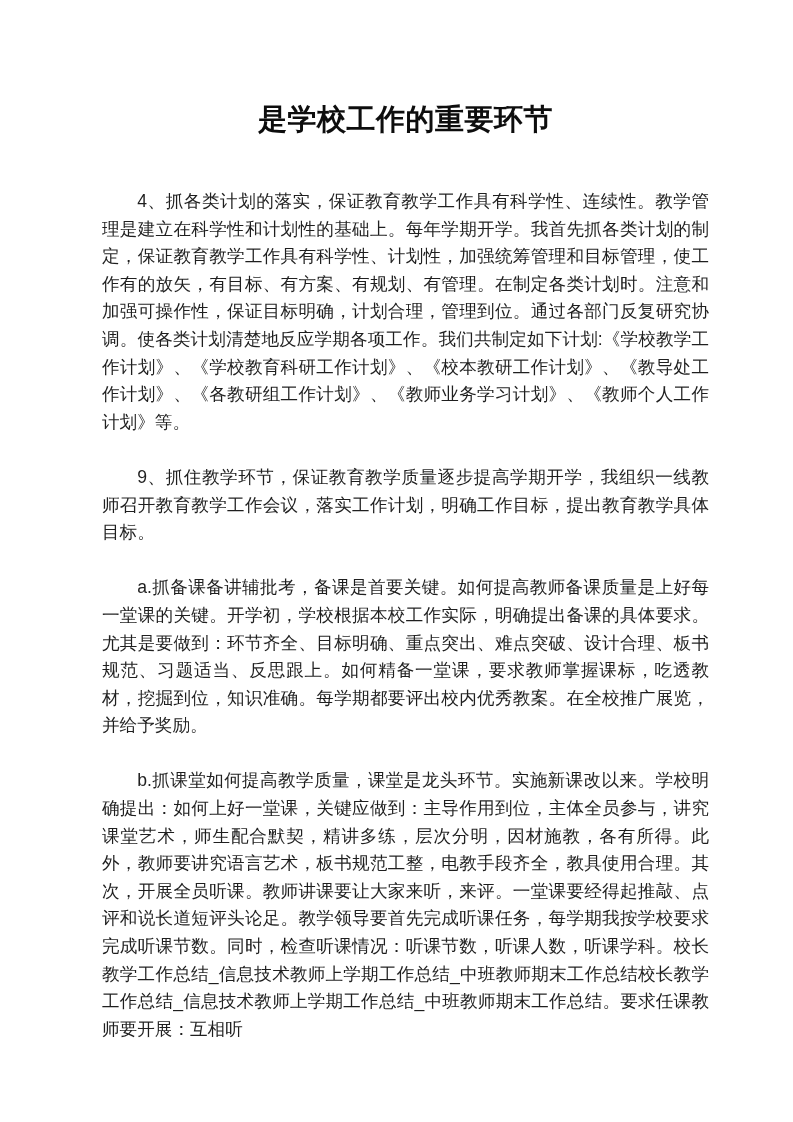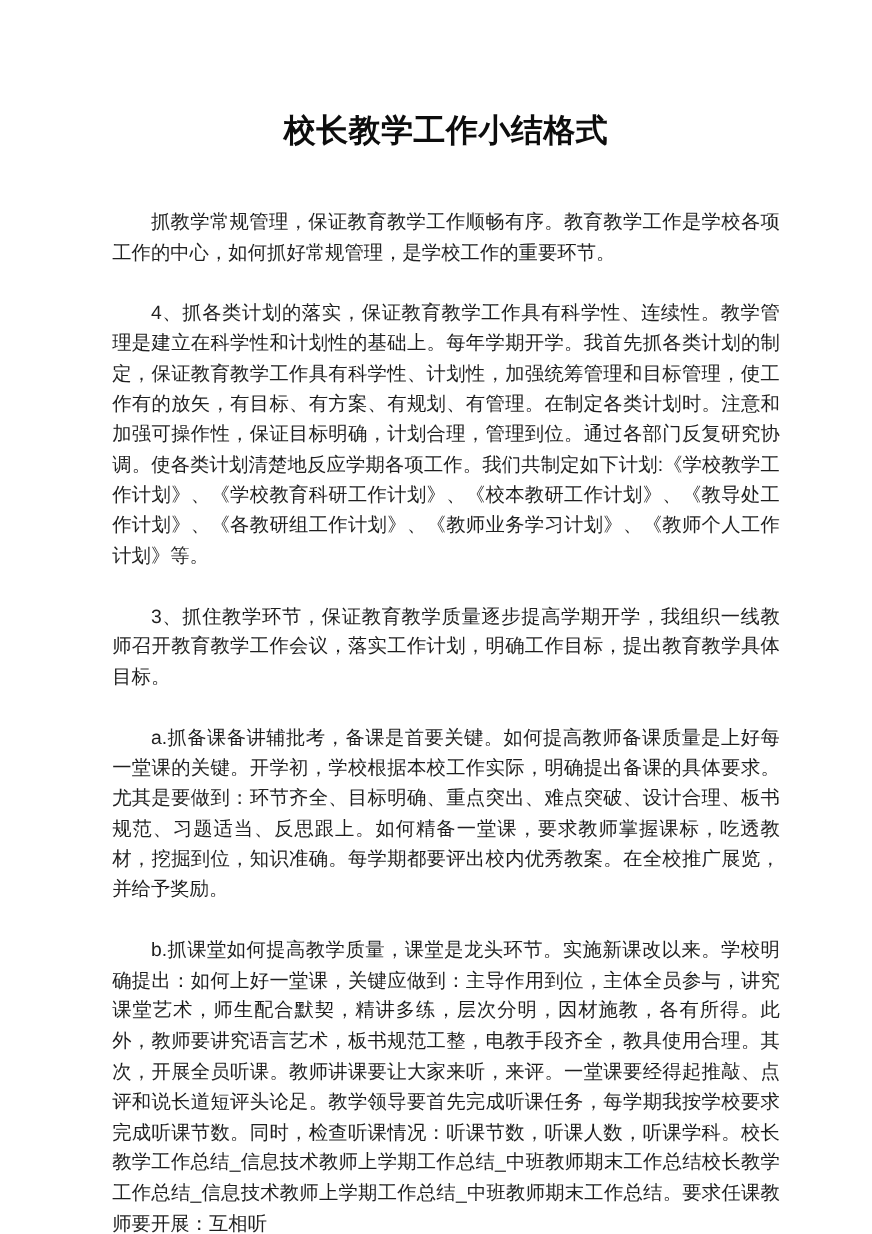--- a/index.html
+++ b/index.html
@@ -42,20 +42,19 @@
   }
   .doc-paragraph:last-child {
     margin-bottom: 0;
   }
 </style>
 </head>
 <body>
 
 <div class="page">
   <div class="content">
-    <h1 class="doc-title">校长教学工作小结格式</h1>
-    <p class="doc-paragraph">抓教学常规管理，保证教育教学工作顺畅有序。教育教学工作是学校各项工作的中心，如何抓好常规管理，是学校工作的重要环节。</p>
+    <h1 class="doc-title">是学校工作的重要环节</h1>
     <p class="doc-paragraph">4、抓各类计划的落实，保证教育教学工作具有科学性、连续性。教学管理是建立在科学性和计划性的基础上。每年学期开学。我首先抓各类计划的制定，保证教育教学工作具有科学性、计划性，加强统筹管理和目标管理，使工作有的放矢，有目标、有方案、有规划、有管理。在制定各类计划时。注意和加强可操作性，保证目标明确，计划合理，管理到位。通过各部门反复研究协调。使各类计划清楚地反应学期各项工作。我们共制定如下计划:《学校教学工作计划》、《学校教育科研工作计划》、《校本教研工作计划》、《教导处工作计划》、《各教研组工作计划》、《教师业务学习计划》、《教师个人工作计划》等。</p>
-    <p class="doc-paragraph">3、抓住教学环节，保证教育教学质量逐步提高学期开学，我组织一线教师召开教育教学工作会议，落实工作计划，明确工作目标，提出教育教学具体目标。</p>
+    <p class="doc-paragraph">9、抓住教学环节，保证教育教学质量逐步提高学期开学，我组织一线教师召开教育教学工作会议，落实工作计划，明确工作目标，提出教育教学具体目标。</p>
     <p class="doc-paragraph">a.抓备课备讲辅批考，备课是首要关键。如何提高教师备课质量是上好每一堂课的关键。开学初，学校根据本校工作实际，明确提出备课的具体要求。尤其是要做到：环节齐全、目标明确、重点突出、难点突破、设计合理、板书规范、习题适当、反思跟上。如何精备一堂课，要求教师掌握课标，吃透教材，挖掘到位，知识准确。每学期都要评出校内优秀教案。在全校推广展览，并给予奖励。</p>
     <p class="doc-paragraph">b.抓课堂如何提高教学质量，课堂是龙头环节。实施新课改以来。学校明确提出：如何上好一堂课，关键应做到：主导作用到位，主体全员参与，讲究课堂艺术，师生配合默契，精讲多练，层次分明，因材施教，各有所得。此外，教师要讲究语言艺术，板书规范工整，电教手段齐全，教具使用合理。其次，开展全员听课。教师讲课要让大家来听，来评。一堂课要经得起推敲、点评和说长道短评头论足。教学领导要首先完成听课任务，每学期我按学校要求完成听课节数。同时，检查听课情况：听课节数，听课人数，听课学科。校长教学工作总结_信息技术教师上学期工作总结_中班教师期末工作总结校长教学工作总结_信息技术教师上学期工作总结_中班教师期末工作总结。要求任课教师要开展：互相听</p>
   </div>
 </div>
 
 </body></html>

